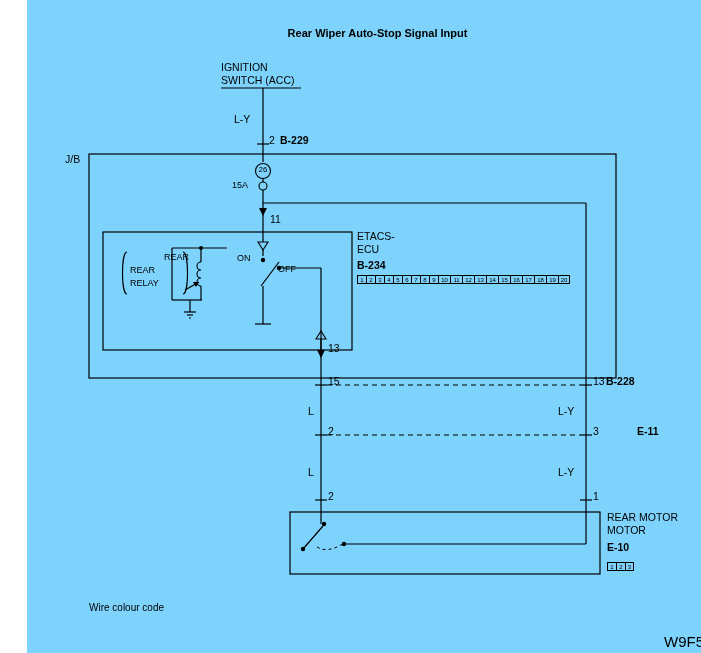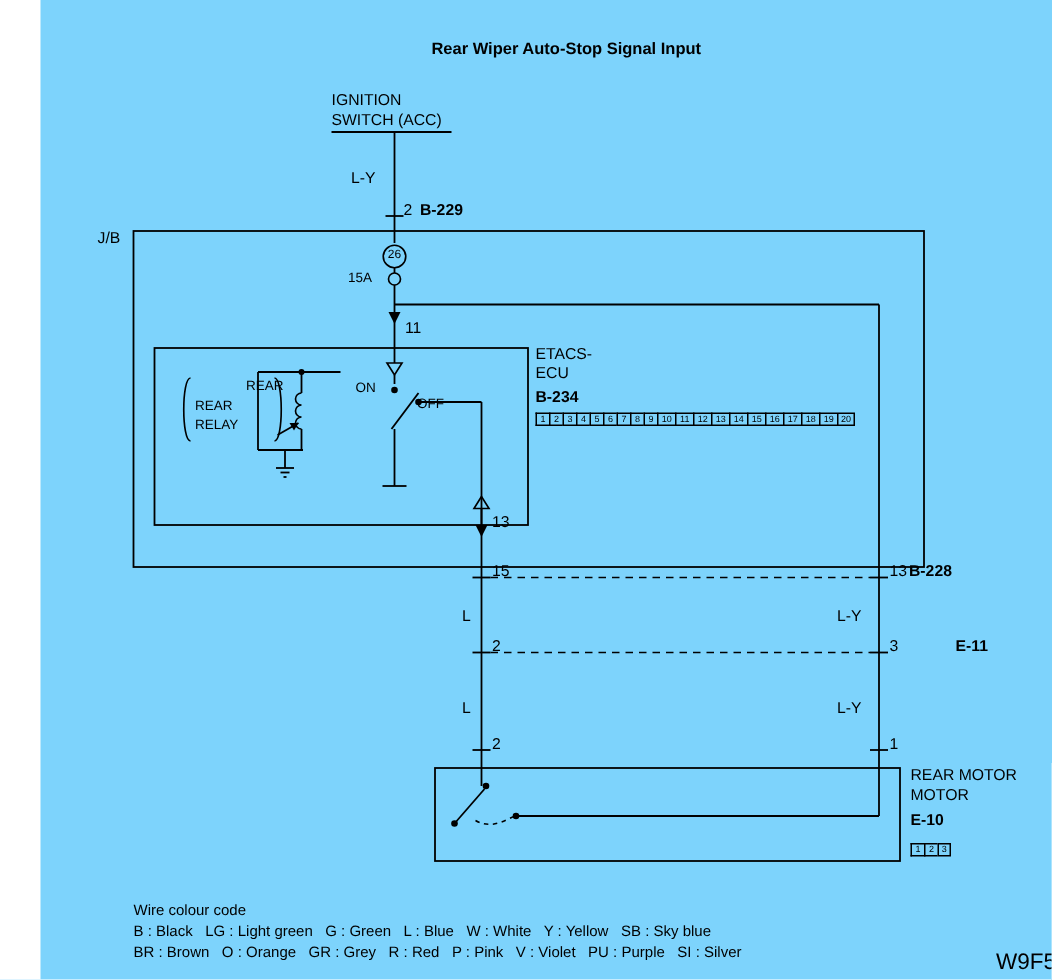--- a/index.html
+++ b/index.html
@@ -249,18 +249,16 @@
   <div class="txt lbl" style="left:580px; top:525px;">MOTOR</div>
   <div class="txt lbl-b" style="left:580px; top:542px;">E-10</div>
 
   <div class="pinrow" id="motor-pinrow" style="left:580px; top:562px;">
       <div class="cell" style="width: 9px;">1</div>
       <div class="cell" style="width: 9px;">2</div>
       <div class="cell" style="width: 9px;">3</div>
     </div>
 
   <div class="txt legend" style="left:62px; top:602px;">Wire colour code</div>
-  <div class="txt legend" id="legend-line1" style="left:62px; top:616px;">B : Black   LG : Light green   G : Green   L : Blue   W : White   Y : Yellow   SB : Sky blue</div>
-  <div class="txt legend" id="legend-line2" style="left:62px; top:630px;">BR : Brown   O : Orange   GR : Grey   R : Red   P : Pink   V : Violet   PU : Purple   SI : Silver</div>
 
   <div class="txt code" style="left:637px; top:634px;">W9F54E013A</div>
 
 </div>
 
 </body></html>

